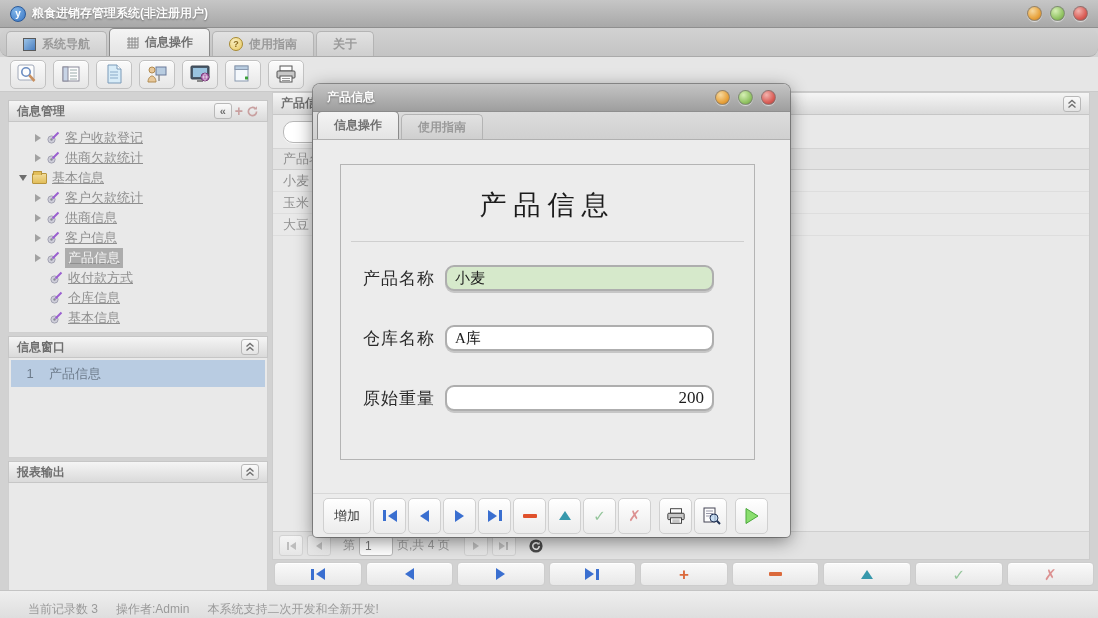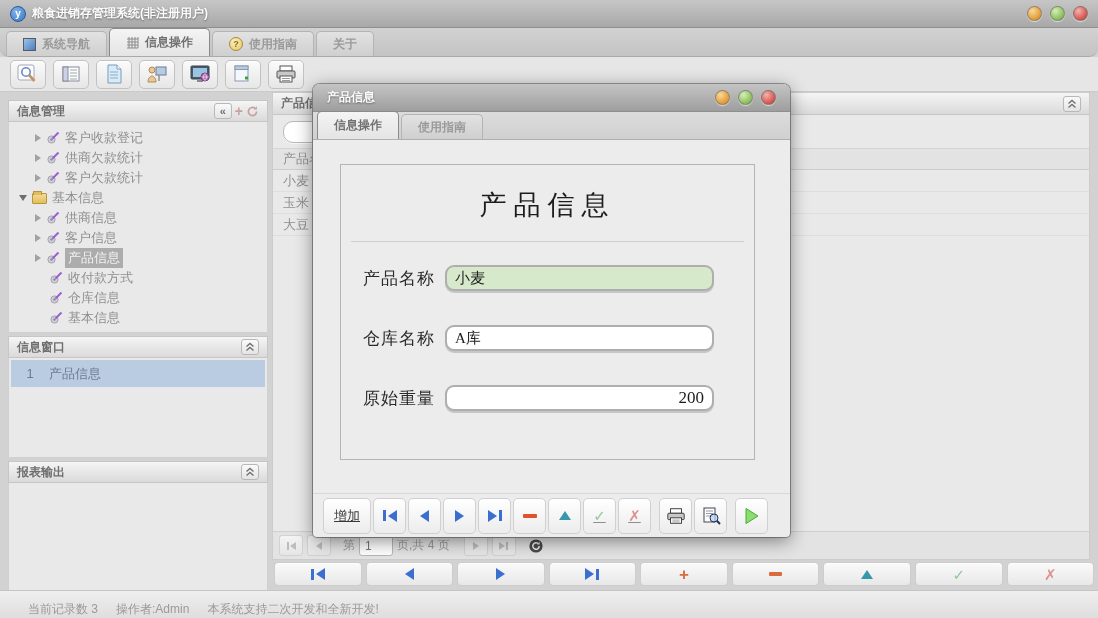--- a/index.html
+++ b/index.html
@@ -49,21 +49,21 @@
   .hdr-btns { margin-left:auto; display:flex; align-items:center; gap:3px; }
   .mini-btn { width:18px; height:16px; border:1px solid #b8b8b8; border-radius:3px;
     background:linear-gradient(#fafafa,#e4e4e4); display:flex; align-items:center; justify-content:center;
     color:#707070; font-size:11px; line-height:1; }
   .ghost-glyph { color:#c9a0a0; font-size:14px; font-weight:bold; }
 
   
   .sidebar { position:absolute; left:8px; top:100px; width:260px; height:486px; }
   .side-sec1 { position:absolute; left:0; top:0; width:100%; }
   .tree-body { background:#e9e9e9; border:1px solid #d0d0d0; border-top:none; height:211px; padding-top:6px; }
-  .tree-item { height:20px; display:flex; align-items:center; gap:5px; font-size:13px; color:#8f8f8f; padding-left:26px; }
+  .tree-item { height:20px; display:flex; align-items:center; gap:5px; font-size:13px; color:#8f8f8f; padding-left:26px;text-decoration:underline; }
   .tree-item.lvl0 { padding-left:10px; }
   .tree-item.noarrow { padding-left:40px; }
   .tree-label.selected { background:#acacac; color:#f2f2f2; padding:1px 3px; }
   .tri-r { width:0; height:0; border-left:6px solid #a2a2a2; border-top:4px solid transparent; border-bottom:4px solid transparent; }
   .tri-d { width:0; height:0; border-top:6px solid #6e6e6e; border-left:4px solid transparent; border-right:4px solid transparent; }
   .folder { width:15px; height:11px; background:linear-gradient(#f2dc9a,#e2be5a); border:1px solid #b8953e; border-radius:1px; position:relative; }
   .folder:before { content:""; position:absolute; left:0; top:-3px; width:7px; height:3px; background:#e2be5a; border:1px solid #b8953e; border-bottom:none; border-radius:1px 1px 0 0; }
 
   .side-sec2 { position:absolute; left:0; top:236px; width:100%; }
   .listwin-body { background:#e9e9e9; border:1px solid #d0d0d0; border-top:none; height:100px; padding:2px; }
@@ -128,21 +128,21 @@
   .form-row { position:absolute; left:22px; right:40px; height:28px; display:flex; align-items:center; }
   .form-row .flabel { width:82px; font-family:"Liberation Serif","DejaVu Serif",serif; font-size:17px; color:#2a2a2a; letter-spacing:1px; }
   .finput { flex:1; height:26px; border:2px solid #aeaeae; border-radius:9px; background:#fff;
     box-shadow:0 2px 0 #c6c6c6; font-family:"Liberation Serif","DejaVu Serif",serif; font-size:15px; color:#1c1c1c; padding:0 8px; }
   .finput.green { background:#d6e9cb; }
   .finput.num { text-align:right; font-size:17px; }
   .dlg-btnbar { position:absolute; left:0; bottom:0; width:100%; height:44px; border-top:1px solid #d8d8d8;
     display:flex; align-items:center; gap:2px; padding:0 10px; }
   .dlg-btn { width:33px; height:36px; border:1px solid #d0d0d0; border-radius:5px;
     background:linear-gradient(#ffffff,#ececec); display:flex; align-items:center; justify-content:center; gap:2px;
-    box-shadow:inset 0 1px 0 #fff;text-decoration:underline; }
+    box-shadow:inset 0 1px 0 #fff; }
   .dlg-btn.wide { width:48px; color:#3a3a3a; font-size:13px; }
   .minus-r { width:14px; height:4px; background:#e0512c; border-radius:1px; }
   .gap6 { width:4px; }
 </style>
 </head>
 <body>
 
 <div class="titlebar">
   <div class="app-icon">y</div>
   <div class="win-title">粮食进销存管理系统(非注册用户)</div>
@@ -255,33 +255,33 @@
       </div>
       <div class="tree-item">
         <span class="tri-r"></span>
         <svg width="14" height="14" viewBox="0 0 14 14">
             <circle cx="5.5" cy="8.5" r="3.6" fill="#cfcfda" stroke="#a2a2b2"></circle>
             <circle cx="5.5" cy="8.5" r="1.2" fill="#8a8a98"></circle>
             <line x1="6.5" y1="7.5" x2="12.5" y2="1.5" stroke="#9a5fd0" stroke-width="2"></line>
           </svg>
         <span class="tree-label">供商欠款统计</span>
       </div>
-      <div class="tree-item">
-        <span class="tri-r"></span>
-        <svg width="14" height="14" viewBox="0 0 14 14">
-            <circle cx="5.5" cy="8.5" r="3.6" fill="#cfcfda" stroke="#a2a2b2"></circle>
-            <circle cx="5.5" cy="8.5" r="1.2" fill="#8a8a98"></circle>
-            <line x1="6.5" y1="7.5" x2="12.5" y2="1.5" stroke="#9a5fd0" stroke-width="2"></line>
-          </svg>
-        <span class="tree-label">客户欠款统计</span>
-      </div>
       <div class="tree-item lvl0">
         <span class="tri-d"></span>
         <span class="folder"></span>
         <span class="tree-label">基本信息</span>
+      </div>
+      <div class="tree-item">
+        <span class="tri-r"></span>
+        <svg width="14" height="14" viewBox="0 0 14 14">
+            <circle cx="5.5" cy="8.5" r="3.6" fill="#cfcfda" stroke="#a2a2b2"></circle>
+            <circle cx="5.5" cy="8.5" r="1.2" fill="#8a8a98"></circle>
+            <line x1="6.5" y1="7.5" x2="12.5" y2="1.5" stroke="#9a5fd0" stroke-width="2"></line>
+          </svg>
+        <span class="tree-label">客户欠款统计</span>
       </div>
       <div class="tree-item">
         <span class="tri-r"></span>
         <svg width="14" height="14" viewBox="0 0 14 14">
             <circle cx="5.5" cy="8.5" r="3.6" fill="#cfcfda" stroke="#a2a2b2"></circle>
             <circle cx="5.5" cy="8.5" r="1.2" fill="#8a8a98"></circle>
             <line x1="6.5" y1="7.5" x2="12.5" y2="1.5" stroke="#9a5fd0" stroke-width="2"></line>
           </svg>
         <span class="tree-label">供商信息</span>
       </div>

